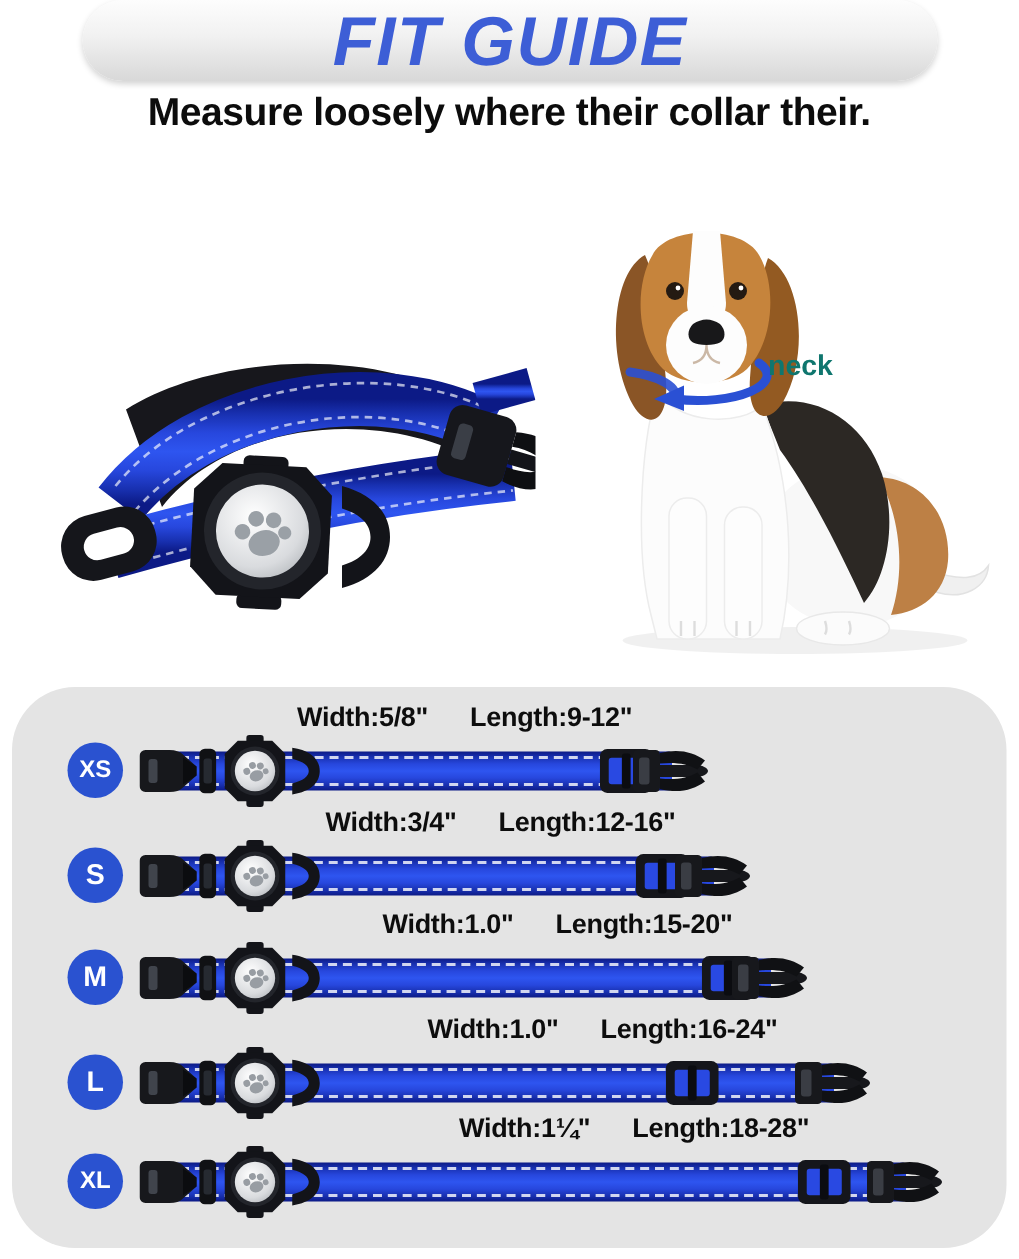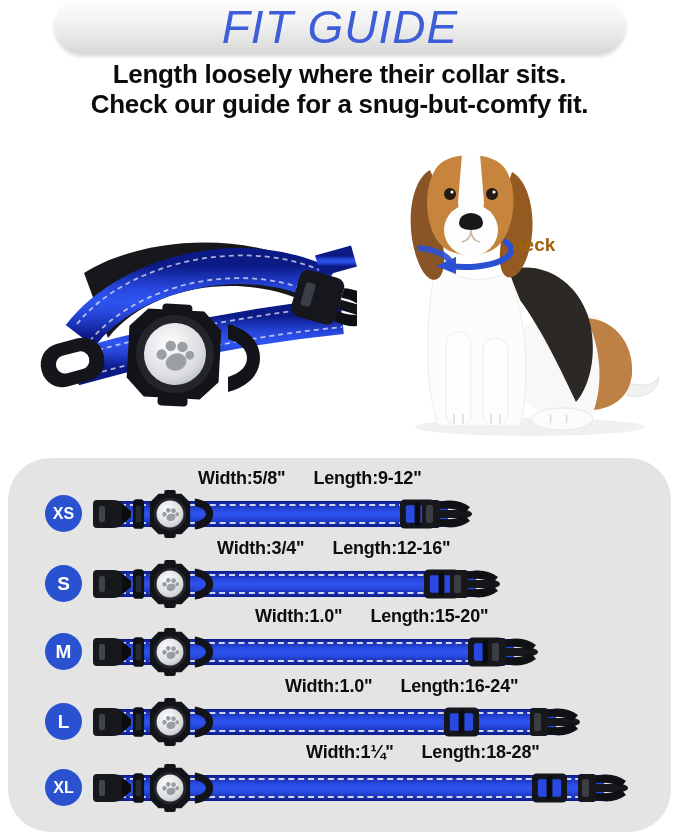--- a/index.html
+++ b/index.html
@@ -8,32 +8,32 @@
     font-family:"Liberation Sans",sans-serif;overflow:hidden;
   }
   
   .header-band{
     position:absolute;left:55px;top:0;width:570px;height:54px;border-radius:27px;
     background:linear-gradient(180deg,#fdfdfd 0%,#f1f1f1 45%,#d8d8d8 100%);
     box-shadow:0 2px 4px rgba(0,0,0,.18);
   }
   .title{
     position:absolute;left:0;top:0;width:100%;text-align:center;
-    font-size:46px;line-height:54px;font-weight:normal;font-style:italic;
+    font-size:46px;line-height:54px;font-weight:bold;font-style:italic;
     color:#3d5ed6;letter-spacing:1px;
   }
   .subtitle{
     position:absolute;top:59px;left:0;width:679px;text-align:center;
     font-size:26px;font-weight:bold;color:#0c0c0c;line-height:30px;letter-spacing:-0.3px;
   }
   
   .hero-collar{position:absolute;left:22px;top:228px;width:335px;height:212px;}
   .hero-dog{position:absolute;left:390px;top:142px;width:277px;height:297px;}
   .neck-label{
-    position:absolute;left:122px;top:92px;font-size:19px;font-weight:bold;color:#a16207;
+    position:absolute;left:122px;top:92px;font-size:19px;font-weight:bold;color:#0f766e;
   }
   
   .panel{
     position:absolute;left:8px;top:458px;width:663px;height:374px;
     background:#e4e4e4;border-radius:42px;
   }
   .size-row{position:absolute;left:0;width:100%;height:70px;}
   .row-xs{top:10px}.row-s{top:80px}.row-m{top:148px}.row-l{top:218px}.row-xl{top:284px}
   .labels{
     position:absolute;top:0;font-size:18px;font-weight:bold;color:#0d0d0d;
@@ -125,22 +125,21 @@
       <path d="M18,6 c12,-3 22,-1 30,5 l-5,6 c-7,-4 -15,-5 -25,-4 z" fill="#101114"></path>
       <path d="M18,30 c12,3 22,1 30,-5 l-5,-6 c-7,4 -15,5 -25,4 z" fill="#101114"></path>
     </symbol>
   </defs>
 </svg>
 
 <div class="header-band">
   <div class="title">FIT GUIDE</div>
 </div>
 <div class="subtitle">
-  <div>Length loosely where their collar sits.</div>
-  <div>Check our guide for a snug-but-comfy fit.</div>
+  <div>Measure loosely where their collar their.</div>
 </div>
 
 <div class="hero-collar">
   <svg width="335" height="212" viewBox="0 0 335 212">
     <path d="M62,45 C120,8 230,2 292,42 L296,80 C230,42 130,54 86,110 Z" fill="#17171c"></path>
     <path d="M58,108 C110,40 230,18 304,58" stroke="url(#strapGrad)" stroke-width="36" fill="none"></path>
     <path d="M55,96 C108,30 232,8 306,46" stroke="rgba(255,255,255,.65)" stroke-width="1.8" stroke-dasharray="5,4" fill="none"></path>
     <path d="M62,120 C113,52 228,30 302,70" stroke="rgba(255,255,255,.65)" stroke-width="1.8" stroke-dasharray="5,4" fill="none"></path>
     <path d="M296,38 L332,28" stroke="url(#strapGrad)" stroke-width="22" fill="none"></path>
     <path d="M52,140 C150,112 240,96 320,88" stroke="url(#strapGrad)" stroke-width="36" fill="none"></path>

